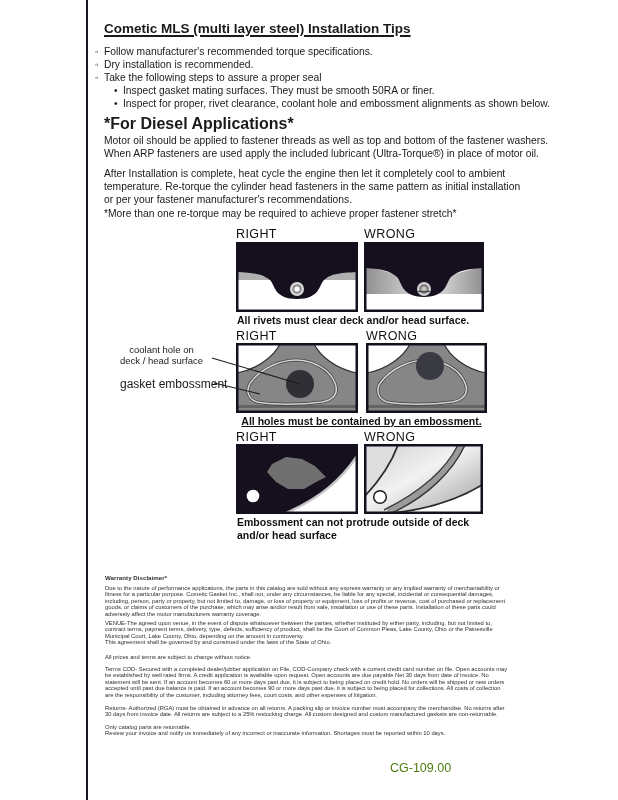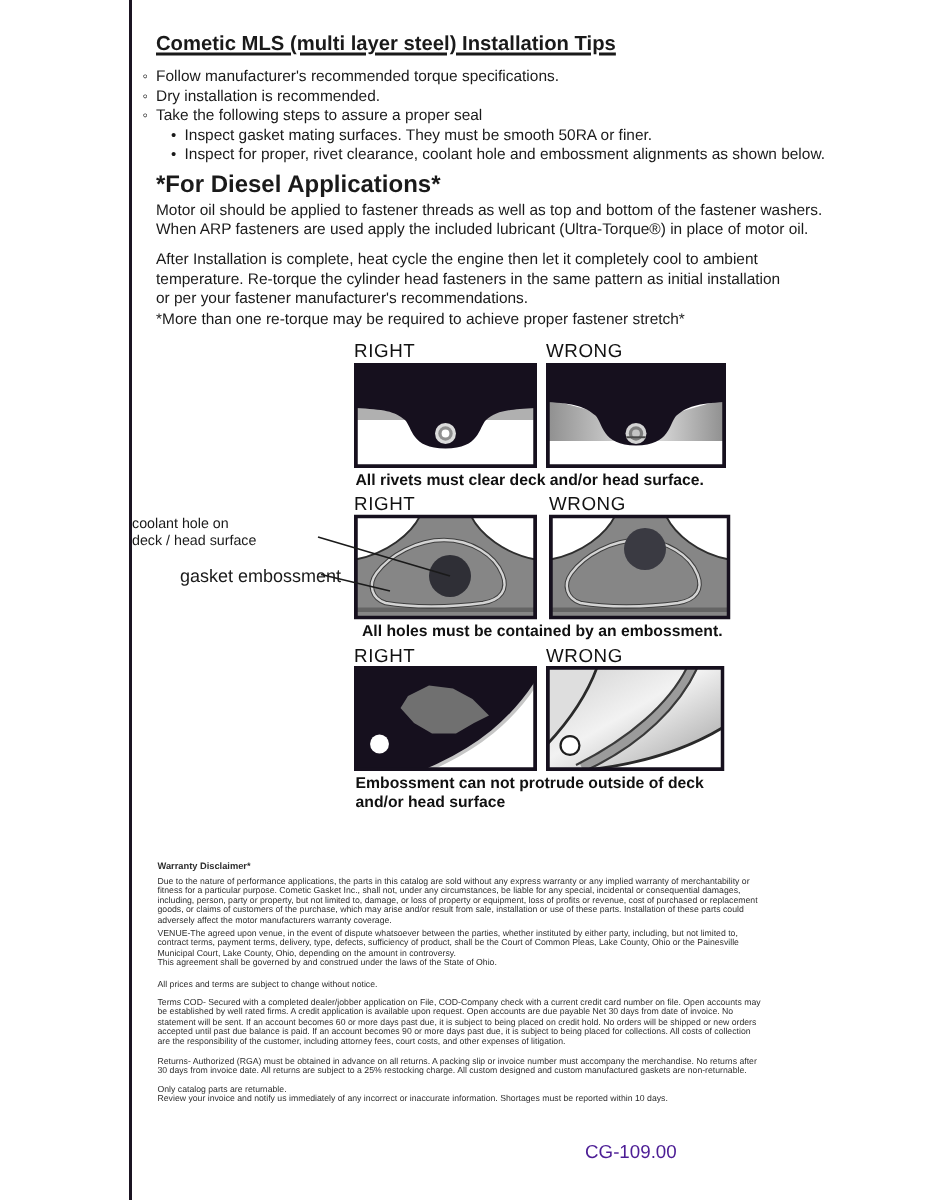--- a/index.html
+++ b/index.html
@@ -33,42 +33,42 @@
   .r1-right-label{left:236px;top:227px;width:122px;}
   .r1-wrong-label{left:364px;top:227px;width:120px;}
   .r1-right-box{left:236px;top:242px;}
   .r1-wrong-box{left:364px;top:242px;}
   .r1-caption{left:237px;top:314px;}
 
   .r2-right-label{left:236px;top:329px;width:122px;}
   .r2-wrong-label{left:366px;top:329px;width:121px;}
   .r2-right-box{left:236px;top:343px;}
   .r2-wrong-box{left:366px;top:343px;}
-  .r2-caption{left:236px;top:415px;width:251px;text-align:center;}
-  .anno-hole{left:88px;top:345px;width:115px;font-size:9.5px;line-height:10.5px;text-align:left;}
+  .r2-caption{left:236px;top:415px;width:251px;text-align:center;text-decoration:underline;}
+  .anno-hole{left:104px;top:345px;width:115px;font-size:9.5px;line-height:10.5px;text-align:center;}
   .anno-emboss{left:120px;top:377px;font-size:12px;}
   .leader-overlay{left:110px;top:330px;width:380px;height:95px;pointer-events:none;z-index:5;}
 
   .r3-right-label{left:236px;top:430px;width:122px;}
   .r3-wrong-label{left:364px;top:430px;width:119px;}
   .r3-right-box{left:236px;top:444px;}
   .r3-wrong-box{left:364px;top:444px;}
   .r3-caption{left:237px;top:516px;line-height:12.5px;}
 
   .disc{color:#2e2e2e;}
   .disc-heading{left:105px;top:574px;font-size:6.2px;font-weight:bold;}
   .disc-p{left:105px;width:440px;font-size:5.8px;line-height:6.4px;}
   .disc-p1{top:585px;}
   .disc-p2{top:620px;}
   .disc-p3{top:654px;}
   .disc-p4{top:666px;}
   .disc-p5{top:705px;}
   .disc-p6{top:724px;}
 
-  .footer-code{left:390px;top:761px;font-size:12.5px;color:#4c1d95;}
+  .footer-code{left:390px;top:761px;font-size:12.5px;color:#4d7c0f;}
 </style>
 </head>
 <body>
 
 <div class="page">
 
   <div class="abs left-rule"></div>
 
   <div class="abs doc-title">Cometic MLS (multi layer steel) Installation Tips</div>
 

